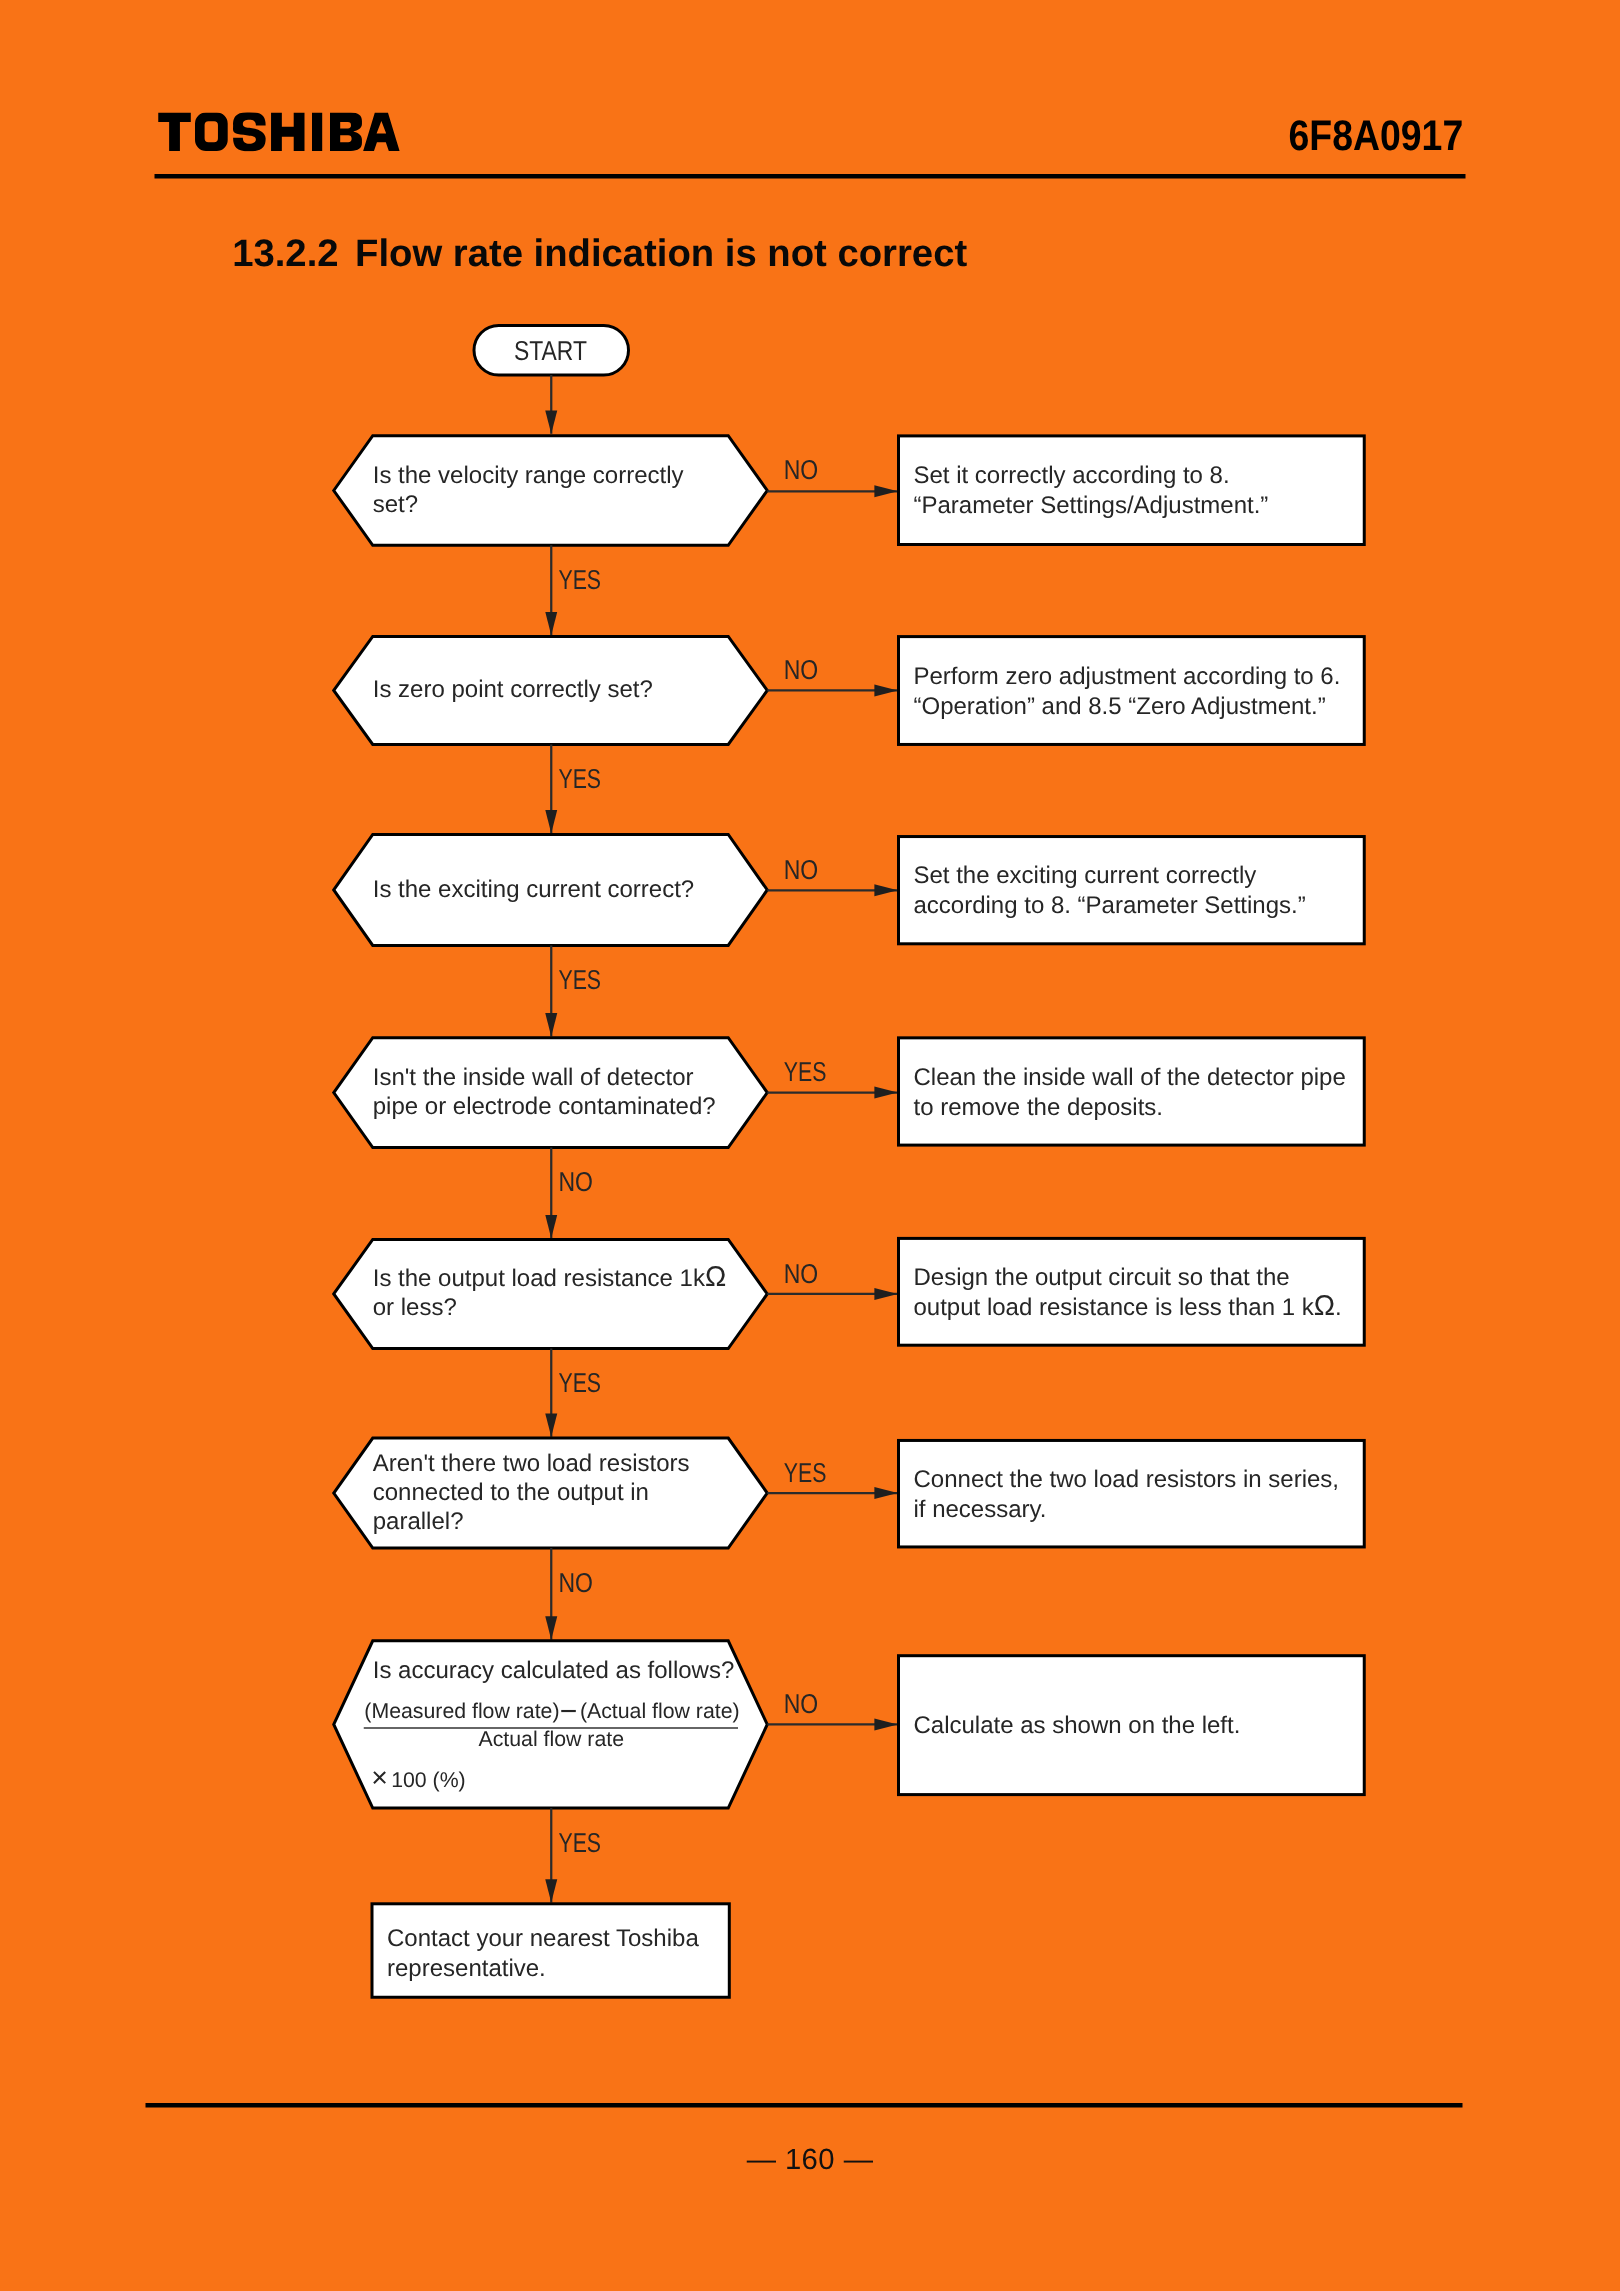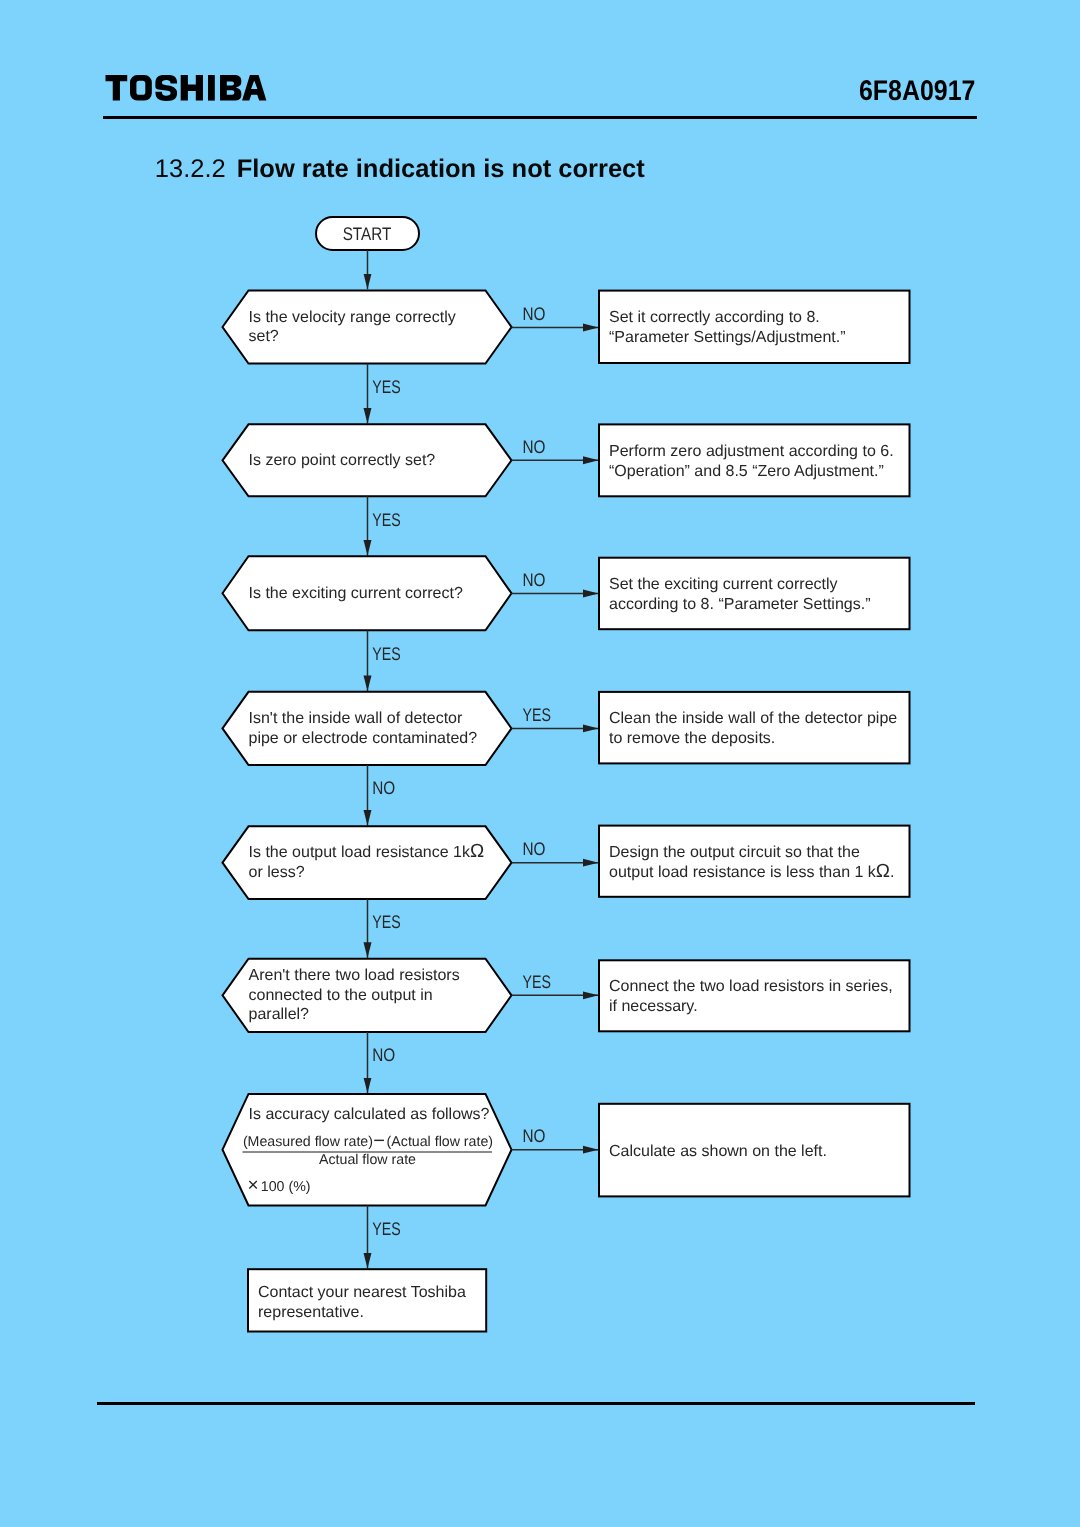--- a/index.html
+++ b/index.html
@@ -1,26 +1,26 @@
 <!DOCTYPE html>
 <html><head>
 <meta charset="utf-8">
 <title>6F8A0917</title>
 <style>
   html,body{margin:0;padding:0;background:#fff;}
   body{width:1080px;height:1527px;font-family:"Liberation Sans",sans-serif;color:#231f20;overflow:hidden;-webkit-font-smoothing:antialiased;text-rendering:geometricPrecision;}
-  #page{position:relative;width:1080px;height:1527px;background:#7dd3fc;}
+  #page{position:relative;width:1080px;height:1527px;background:#f97316;}
   *{-webkit-font-smoothing:antialiased;}
   .abs{position:absolute;}
   #logo{left:104.6px;top:75.2px;line-height:0;}
   #docnum{left:858.7px;top:76.5px;font-size:28.5px;font-weight:bold;color:#000;line-height:1;
           transform:scaleX(0.875);transform-origin:0 0;white-space:nowrap;}
   #hrule{left:103px;top:116.4px;width:874px;height:3.1px;background:#000;}
   #titlewrap{left:154.8px;top:157.2px;font-size:25.5px;color:#090909;line-height:1;white-space:nowrap;}
-  #titlewrap .tnum{display:inline-block;}
+  #titlewrap .tnum{display:inline-block;font-weight:bold;}
   #titlewrap .ttxt{display:inline-block;margin-left:11px;font-weight:bold;}
   #frule{left:96.5px;top:1401.5px;width:878.5px;height:3.6px;background:#000;}
   #pagenum{left:0;top:1430.5px;width:1080px;text-align:center;font-size:19.5px;color:#111;letter-spacing:0.3px;line-height:1;}
   svg#chart{position:absolute;left:0;top:0;}
   svg text{fill:#262626;font-family:"Liberation Sans",sans-serif;}
   svg text.q{font-size:16px;}
   svg text.n{font-size:18.2px;}
   svg text.lb{font-size:18.2px;}
   svg text.f{font-size:14.2px;}
   svg text.fx{font-size:19px;}
@@ -171,14 +171,15 @@
 <text class="f" x="260.8" y="1191.3">100 (%)</text>
 </g>
 <g>
 <rect x="248" y="1269.2" width="238.2" height="62.3" fill="#fff" stroke="#000" stroke-width="2"></rect>
 <text class="q" x="258" y="1297">Contact your nearest Toshiba</text>
 <text class="q" x="258" y="1317">representative.</text>
 </g>
 </svg>
 
   <div class="abs" id="frule"></div>
+  <div class="abs" id="pagenum">—  160  —</div>
 
 </div>
 
 </body></html>

